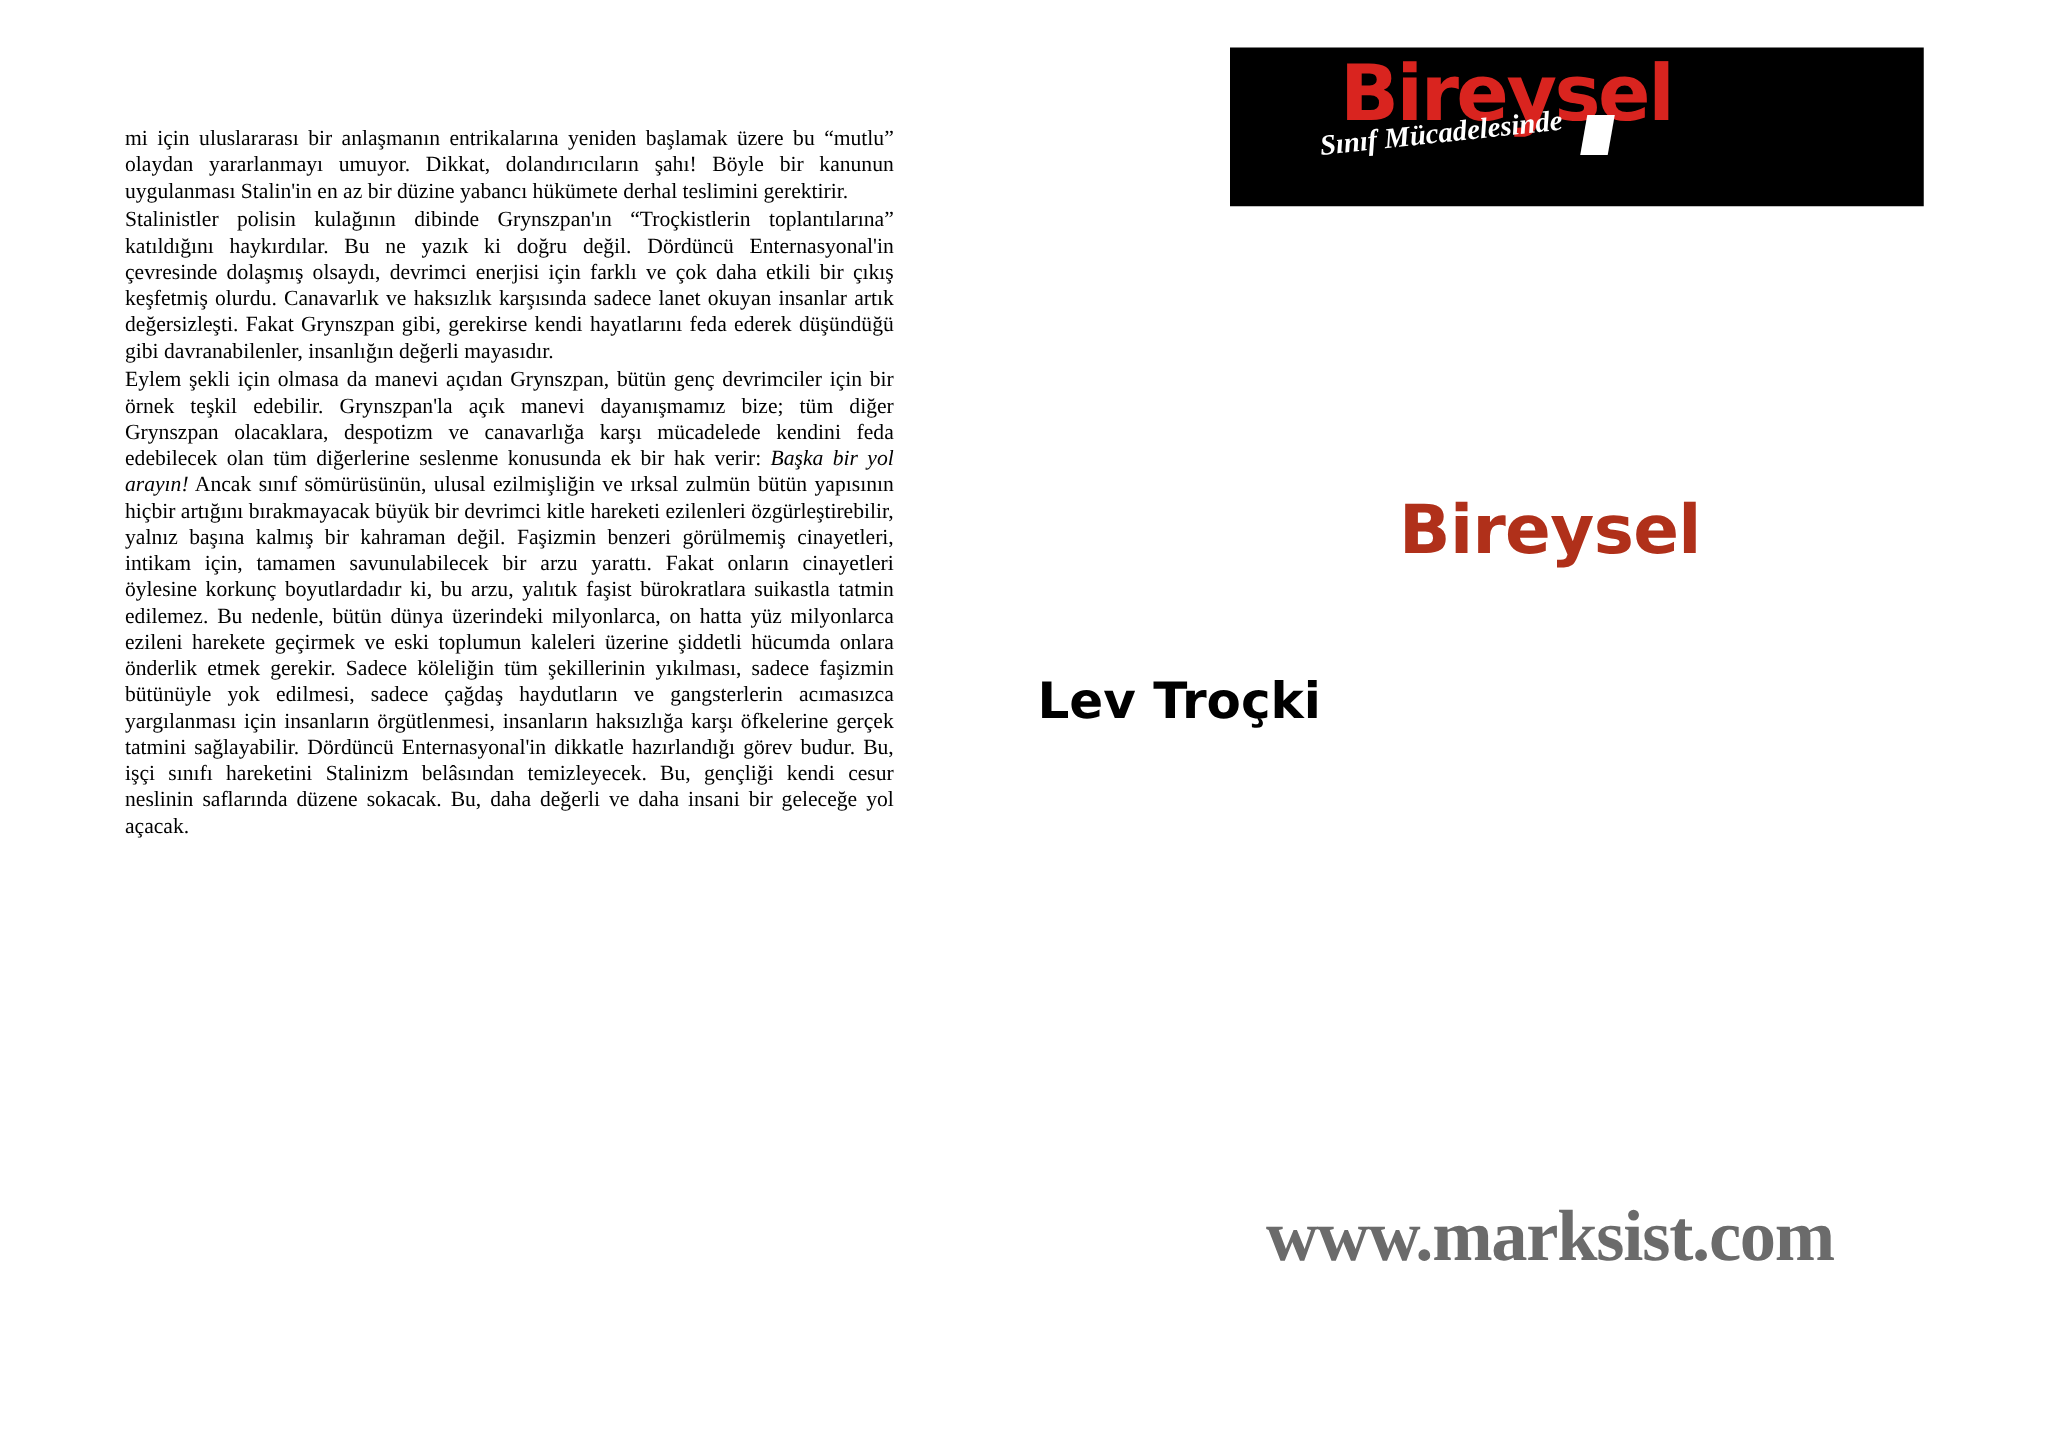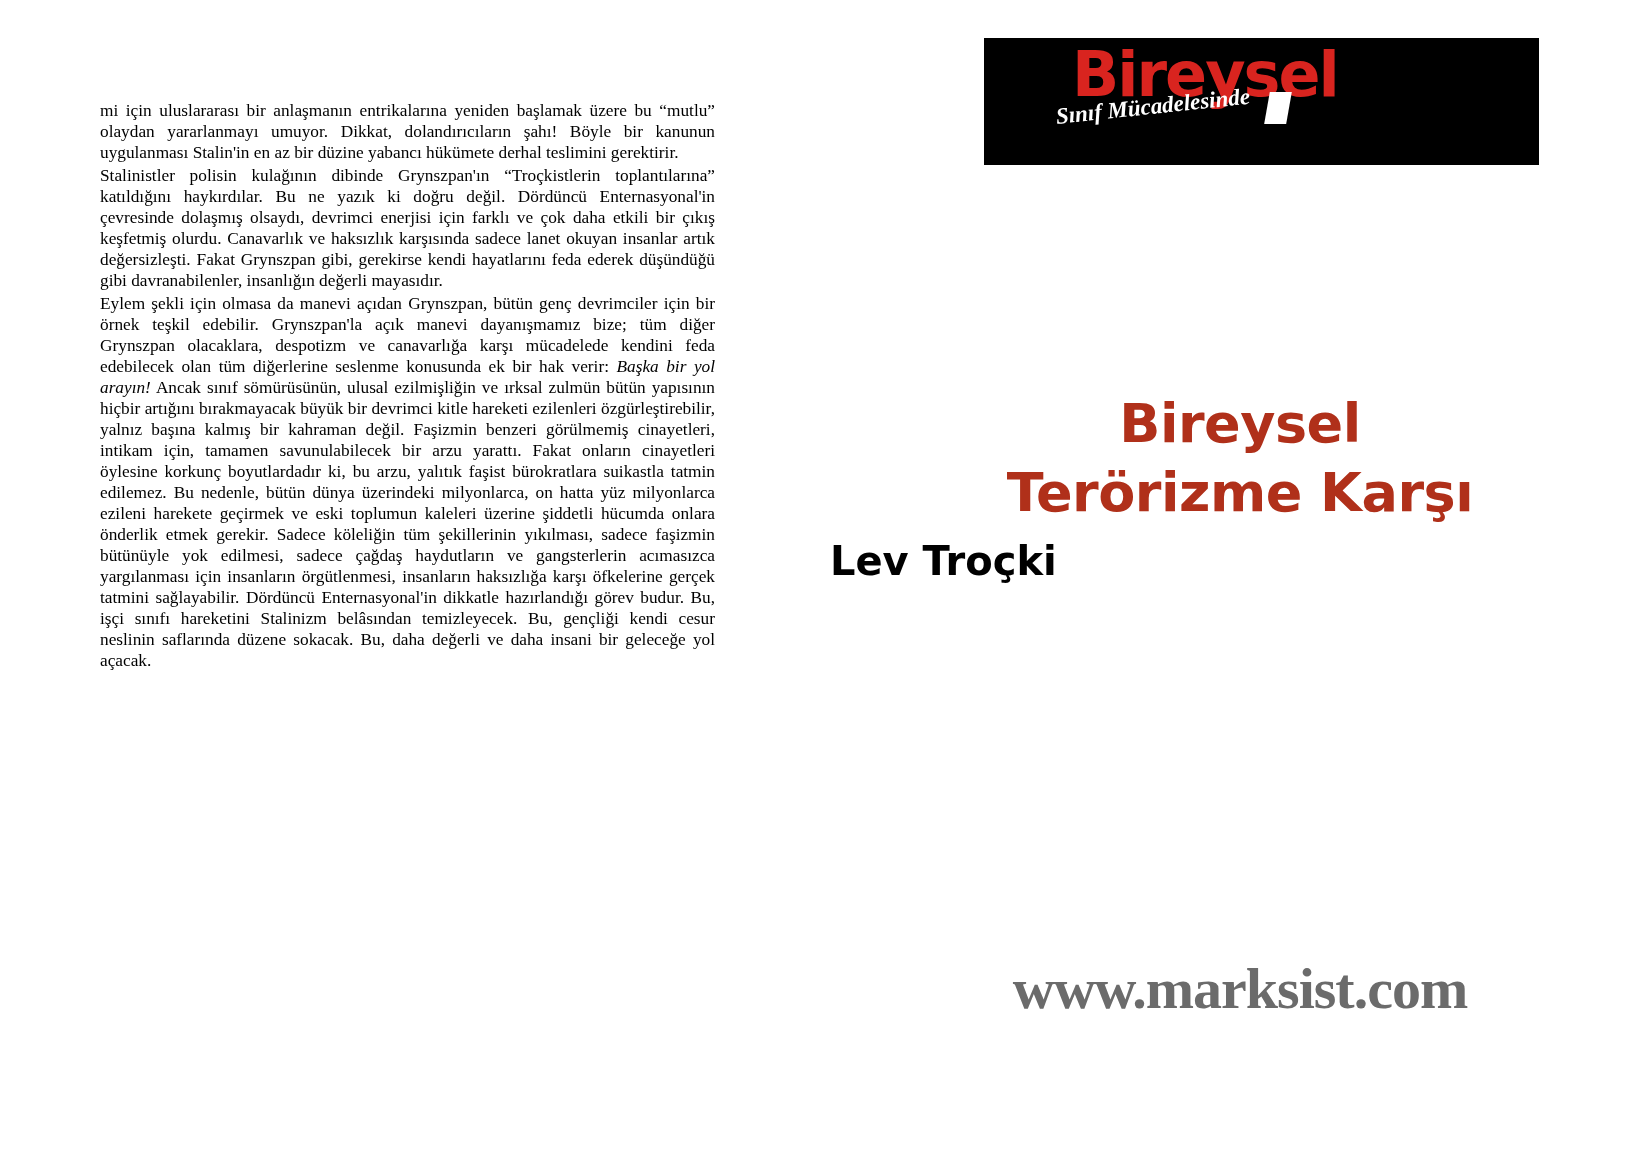--- a/index.html
+++ b/index.html
@@ -174,18 +174,17 @@
 <div id="right-page"></div>
 
 <div id="masthead">
   <div id="masthead-marksist">Bireysel</div>
   <div id="masthead-flag"></div>
   <div id="masthead-sinif">Sınıf Mücadelesinde</div>
 </div>
 
 <div id="cover-title">
   <div>Bireysel</div>
-  <div>Terörizme Karşı</div>
 </div>
 
 <div id="cover-author">Lev Troçki</div>
 
 <div id="cover-url">www.marksist.com</div>
 
 </body></html>

